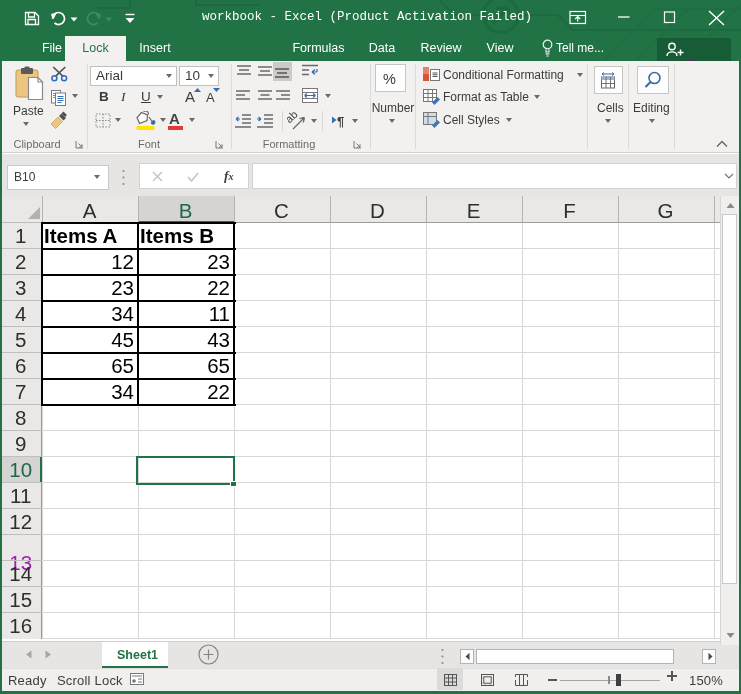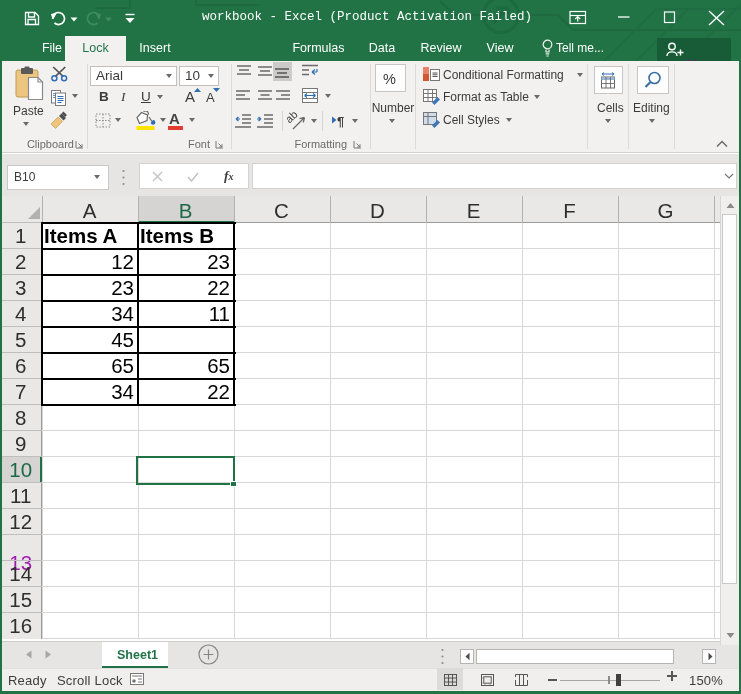--- a/index.html
+++ b/index.html
@@ -1,21 +1,21 @@
 <!DOCTYPE html>
 <html><head>
 <meta charset="utf-8">
 <style>
 * { margin:0; padding:0; box-sizing:border-box; }
 html,body { width:741px; height:694px; overflow:hidden; font-family:"Liberation Sans", sans-serif; }
 .abs { position:absolute; }
 #win { position:relative; width:741px; height:694px; background:#fff; overflow:hidden; }
 .tab { position:absolute; top:36px; height:25px; line-height:25px; color:#fff; font-size:12.5px; text-align:center; }
 .rsep { position:absolute; top:64px; width:1px; height:85px; background:#dcdad9; }
-.glabel { position:absolute; color:#6b6b6b; font-size:11px; text-align:right; }
+.glabel { position:absolute; color:#6b6b6b; font-size:11px; text-align:center; }
 .dd { position:absolute; width:0; height:0; border-left:3.5px solid transparent; border-right:3.5px solid transparent; border-top:4px solid #6a6a6a; }
 .combo { position:absolute; background:#fff; border:1px solid #c2c0bf; }
 .btnbox { position:absolute; background:#fdfdfd; border:1px solid #c8c6c5; }
 .rtxt { position:absolute; color:#3b3b3b; font-size:12px; white-space:nowrap; }
 .sb { position:absolute; color:#3c3c3c; font-size:13px; letter-spacing:0.2px; }
 svg { display:block; }
 </style>
 </head>
 <body>
 <div id="win">
@@ -470,20 +470,21 @@
     <div class="abs" style="left:41.5px;top:638px;width:678px;height:1px;background:#d9d7d6;"></div>
     <div class="abs" style="left:44px;top:223.5px;font-size:20.5px;font-weight:bold;color:#000;">Items A</div>
     <div class="abs" style="left:140px;top:223.5px;font-size:20.5px;font-weight:bold;color:#000;">Items B</div>
     <div class="abs" style="left:41.5px;top:249.5px;width:92.5px;text-align:right;font-size:20.5px;color:#000;">12</div>
     <div class="abs" style="left:137.5px;top:249.5px;width:92.5px;text-align:right;font-size:20.5px;color:#000;">23</div>
     <div class="abs" style="left:41.5px;top:275.5px;width:92.5px;text-align:right;font-size:20.5px;color:#000;">23</div>
     <div class="abs" style="left:137.5px;top:275.5px;width:92.5px;text-align:right;font-size:20.5px;color:#000;">22</div>
     <div class="abs" style="left:41.5px;top:301.5px;width:92.5px;text-align:right;font-size:20.5px;color:#000;">34</div>
     <div class="abs" style="left:137.5px;top:301.5px;width:92.5px;text-align:right;font-size:20.5px;color:#000;">11</div>
     <div class="abs" style="left:41.5px;top:327.5px;width:92.5px;text-align:right;font-size:20.5px;color:#000;">45</div>
+    <div class="abs" style="left:137.5px;top:327.5px;width:92.5px;text-align:right;font-size:20.5px;color:#000;">43</div>
     <div class="abs" style="left:41.5px;top:353.5px;width:92.5px;text-align:right;font-size:20.5px;color:#000;">65</div>
     <div class="abs" style="left:137.5px;top:353.5px;width:92.5px;text-align:right;font-size:20.5px;color:#000;">65</div>
     <div class="abs" style="left:41.5px;top:379.5px;width:92.5px;text-align:right;font-size:20.5px;color:#000;">34</div>
     <div class="abs" style="left:137.5px;top:379.5px;width:92.5px;text-align:right;font-size:20.5px;color:#000;">22</div>
     <div class="abs" style="left:40.5px;top:222px;width:195px;height:2px;background:#000;"></div>
     <div class="abs" style="left:40.5px;top:248px;width:195px;height:2px;background:#000;"></div>
     <div class="abs" style="left:40.5px;top:274px;width:195px;height:2px;background:#000;"></div>
     <div class="abs" style="left:40.5px;top:300px;width:195px;height:2px;background:#000;"></div>
     <div class="abs" style="left:40.5px;top:326px;width:195px;height:2px;background:#000;"></div>
     <div class="abs" style="left:40.5px;top:352px;width:195px;height:2px;background:#000;"></div>

